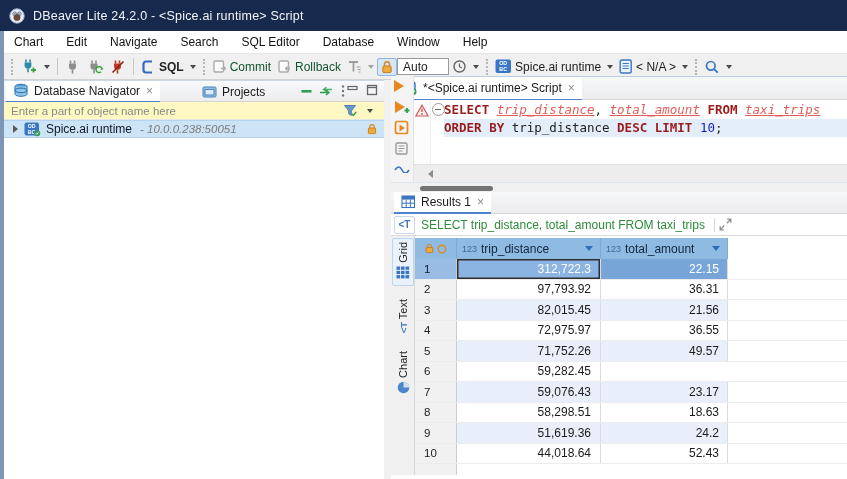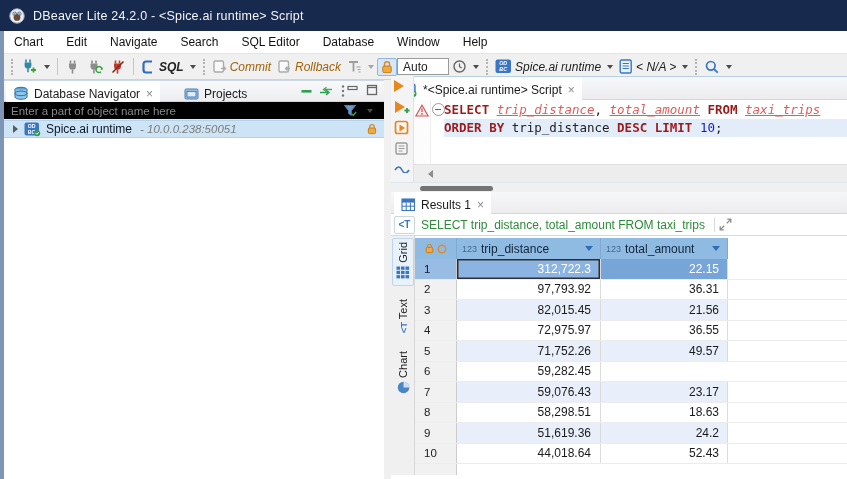--- a/index.html
+++ b/index.html
@@ -6,39 +6,39 @@
   #app{position:relative;width:847px;height:479px;background:#ffffff;overflow:hidden;font-size:12px;color:#1a1a1a;}
   .abs{position:absolute;}
   
   #titlebar{left:0;top:0;width:847px;height:31px;background:#18294e;display:flex;align-items:center;padding-left:9px;box-sizing:border-box;}
   #titlebar .title{color:#f2f4f8;font-size:12.5px;margin-left:8px;letter-spacing:.2px;}
   #menubar{left:4px;top:31px;width:843px;height:23px;background:#fff;display:flex;align-items:center;gap:23px;padding-left:10px;box-sizing:border-box;border-bottom:1px solid #e4e4e4;}
   .menu-item{color:#111;cursor:default;}
   #toolbar{left:4px;top:54px;width:843px;height:26px;background:#f0f0f0;display:flex;align-items:center;box-sizing:border-box;border-bottom:1px solid #d2d2d2;padding-left:3px;}
   .tb-sep{width:1px;height:17px;background:#c6c6c6;margin:0 4px;}
   .tb-handle{width:0;height:16px;border-left:2px dotted #b5b5b5;margin:0 4px;}
-  .tb-btn{display:flex;align-items:center;padding:2px 2px;margin:0 1px;border-radius:2px;font-style:italic;}
+  .tb-btn{display:flex;align-items:center;padding:2px 2px;margin:0 1px;border-radius:2px;}
   .tb-label{margin-left:3px;color:#222;}
-  .tb-label.disabled{color:#a16207;}
+  .tb-label.disabled{color:#14532d;}
   .caret{width:0;height:0;border-left:3.5px solid transparent;border-right:3.5px solid transparent;border-top:4px solid #4a4a4a;margin:0 3px;}
   .caret.dis{border-top-color:#a5a5a5;}
   .lock-active{background:#d5e7f8;border:1px solid #8db8e4;border-radius:2px;padding:1px 3px;display:flex;align-items:center;}
   .combo{background:#fff;border:1px solid #9a9a9a;height:17px;width:52px;display:flex;align-items:center;padding-left:5px;box-sizing:border-box;color:#222;}
   
   #edge{left:0;top:31px;width:4px;height:448px;background:#7e95b5;}
   
   #nav-panel{left:4px;top:80px;width:380px;height:399px;background:#fff;}
   .tabbar{position:absolute;left:0;top:0;width:100%;height:22px;background:linear-gradient(#f8f9fa,#ededef);border-bottom:1px solid #d4d4d4;border-top:1px solid #cdd8e6;box-sizing:border-box;}
-  .tab{position:absolute;top:0;height:22px;display:flex;align-items:center;padding:13px 7px;box-sizing:border-box;}
+  .tab{position:absolute;top:0;height:22px;display:flex;align-items:center;padding:7px 7px;box-sizing:border-box;}
   .tab.active{background:#ffffff;border-bottom:2px solid #4f83d0;}
   .tab-label{margin-left:5px;white-space:nowrap;}
   .close-icon{margin-left:6px;color:#8a8a8a;font-size:12px;line-height:1;}
   .close-icon::before{content:"\00D7";}
   .viewbar{position:absolute;top:3px;display:flex;align-items:center;gap:7px;}
-  #nav-filter{position:absolute;left:0;top:22px;width:100%;height:18px;border-bottom:1px solid #e6e6e6;box-sizing:border-box;background:#000000;display:flex;align-items:center;}
+  #nav-filter{position:absolute;left:0;top:22px;width:100%;height:18px;border-bottom:1px solid #e6e6e6;box-sizing:border-box;background:#fef9c3;display:flex;align-items:center;}
   #nav-filter .ph{color:#8a8a8a;margin-left:7px;font-size:11.5px;}
   #tree-row{position:absolute;left:0;top:40px;width:100%;height:18px;background:#cde4f6;border-top:1px solid #b3d3ee;border-bottom:1px solid #b3d3ee;box-sizing:border-box;display:flex;align-items:center;}
   .tree-chevron{width:0;height:0;border-left:5px solid #5a5a5a;border-top:4px solid transparent;border-bottom:4px solid transparent;margin:0 6px 0 9px;}
   .tree-name{color:#0d1726;}
   .tree-host{color:#7c7c7c;font-style:italic;margin-left:8px;font-size:11.5px;}
   
   #sash-v{left:384px;top:80px;width:7px;height:399px;background:#f0f0f0;}
   
   #editor-panel{left:391px;top:76px;width:456px;height:399px;background:#fff;}
   #editor-tabbar{position:absolute;left:0;top:0;width:100%;height:24px;background:linear-gradient(#f6f7f8,#ececee);border-bottom:1px solid #d6d6d6;border-top:1px solid #b9cfe8;box-sizing:border-box;}
@@ -266,21 +266,21 @@
         <span class="ic">
           <svg width="16" height="16" viewBox="0 0 16 16">
               <ellipse cx="8" cy="3.6" rx="6" ry="2.3" fill="#5aa0d8" stroke="#2e6da4"></ellipse>
               <path d="M2 3.6v7.4c0 1.3 2.7 2.3 6 2.3s6-1 6-2.3V3.6" fill="#8cc6ec" stroke="#2e6da4"></path>
               <ellipse cx="8" cy="7.4" rx="6" ry="2.3" fill="none" stroke="#2e6da4"></ellipse>
             </svg>
         </span>
         <span class="tab-label">Database Navigator</span>
         <span class="close-icon"></span>
       </div>
-      <div class="tab" style="left:173px;">
+      <div class="tab" style="left:191px;">
         <span class="ic">
           <svg width="15" height="14" viewBox="0 0 15 14">
               <rect x="1" y="2" width="13" height="10" rx="1.2" fill="#9fc3e8" stroke="#4a7fb5"></rect>
               <rect x="3" y="4.4" width="9" height="5.6" fill="#ddebfb" stroke="#4a7fb5"></rect>
             </svg>
         </span>
         <span class="tab-label">Projects</span>
       </div>
       <div class="viewbar" style="right:38px;">
         <span class="ic">

